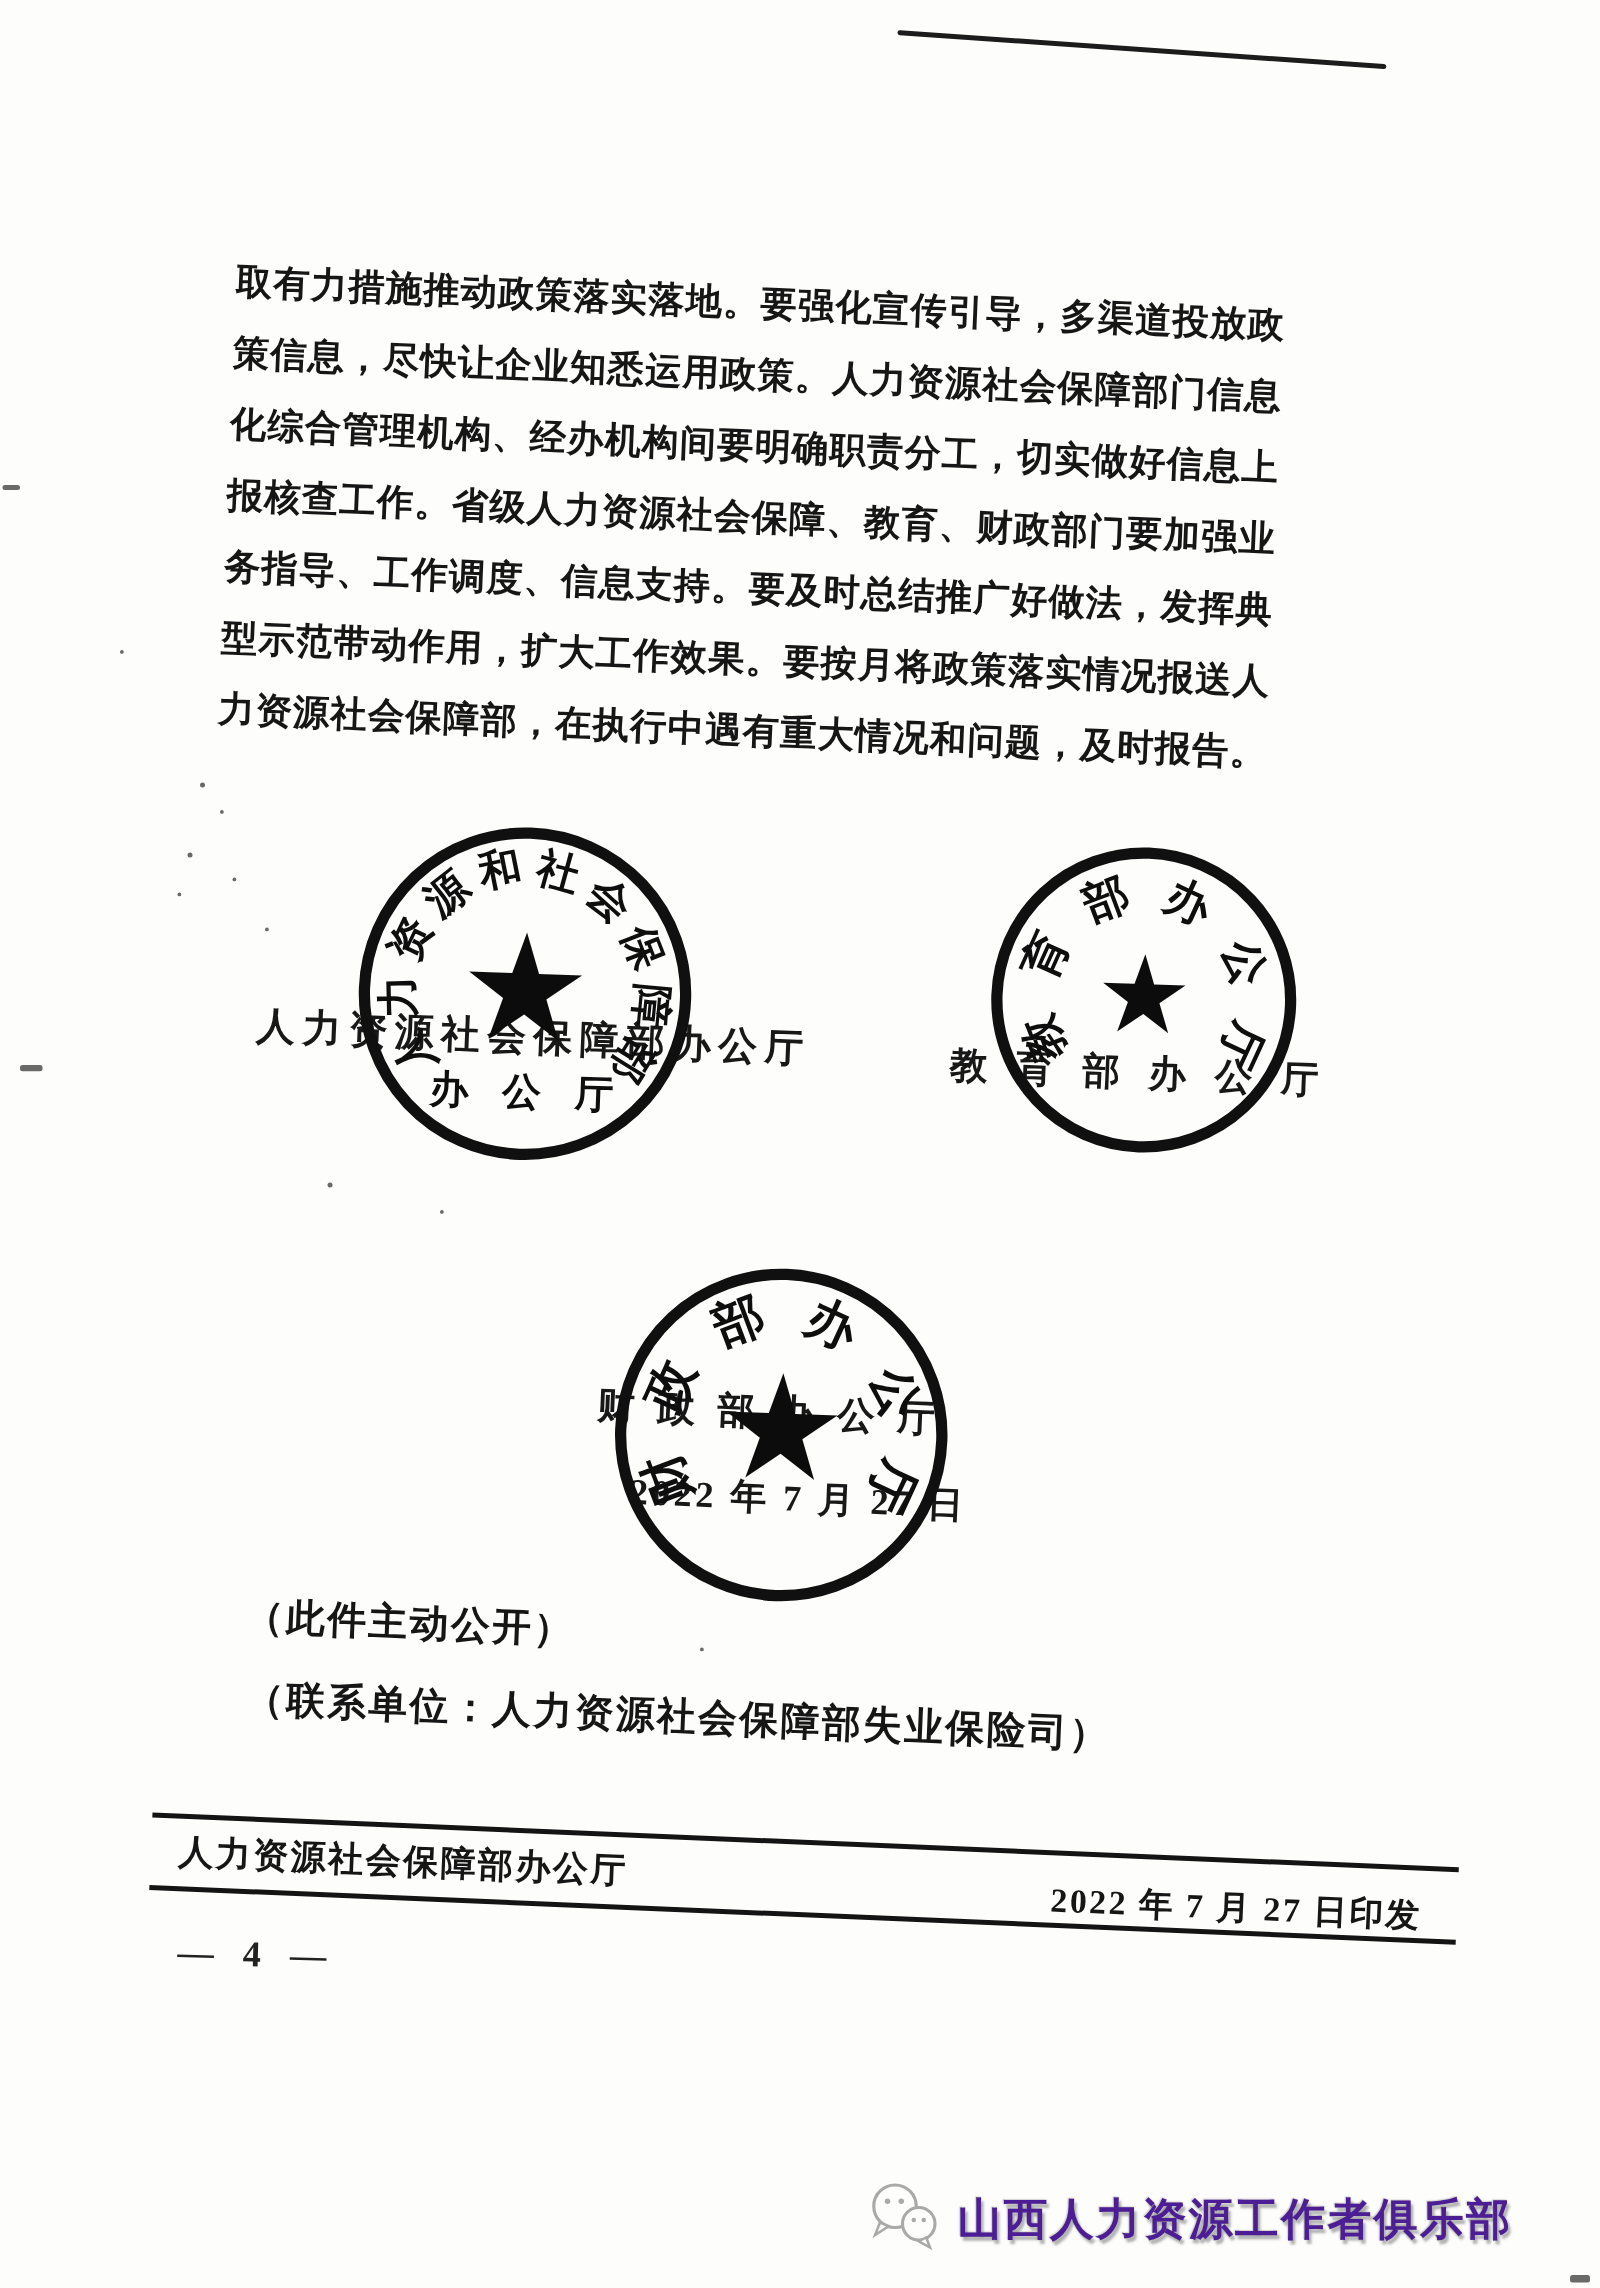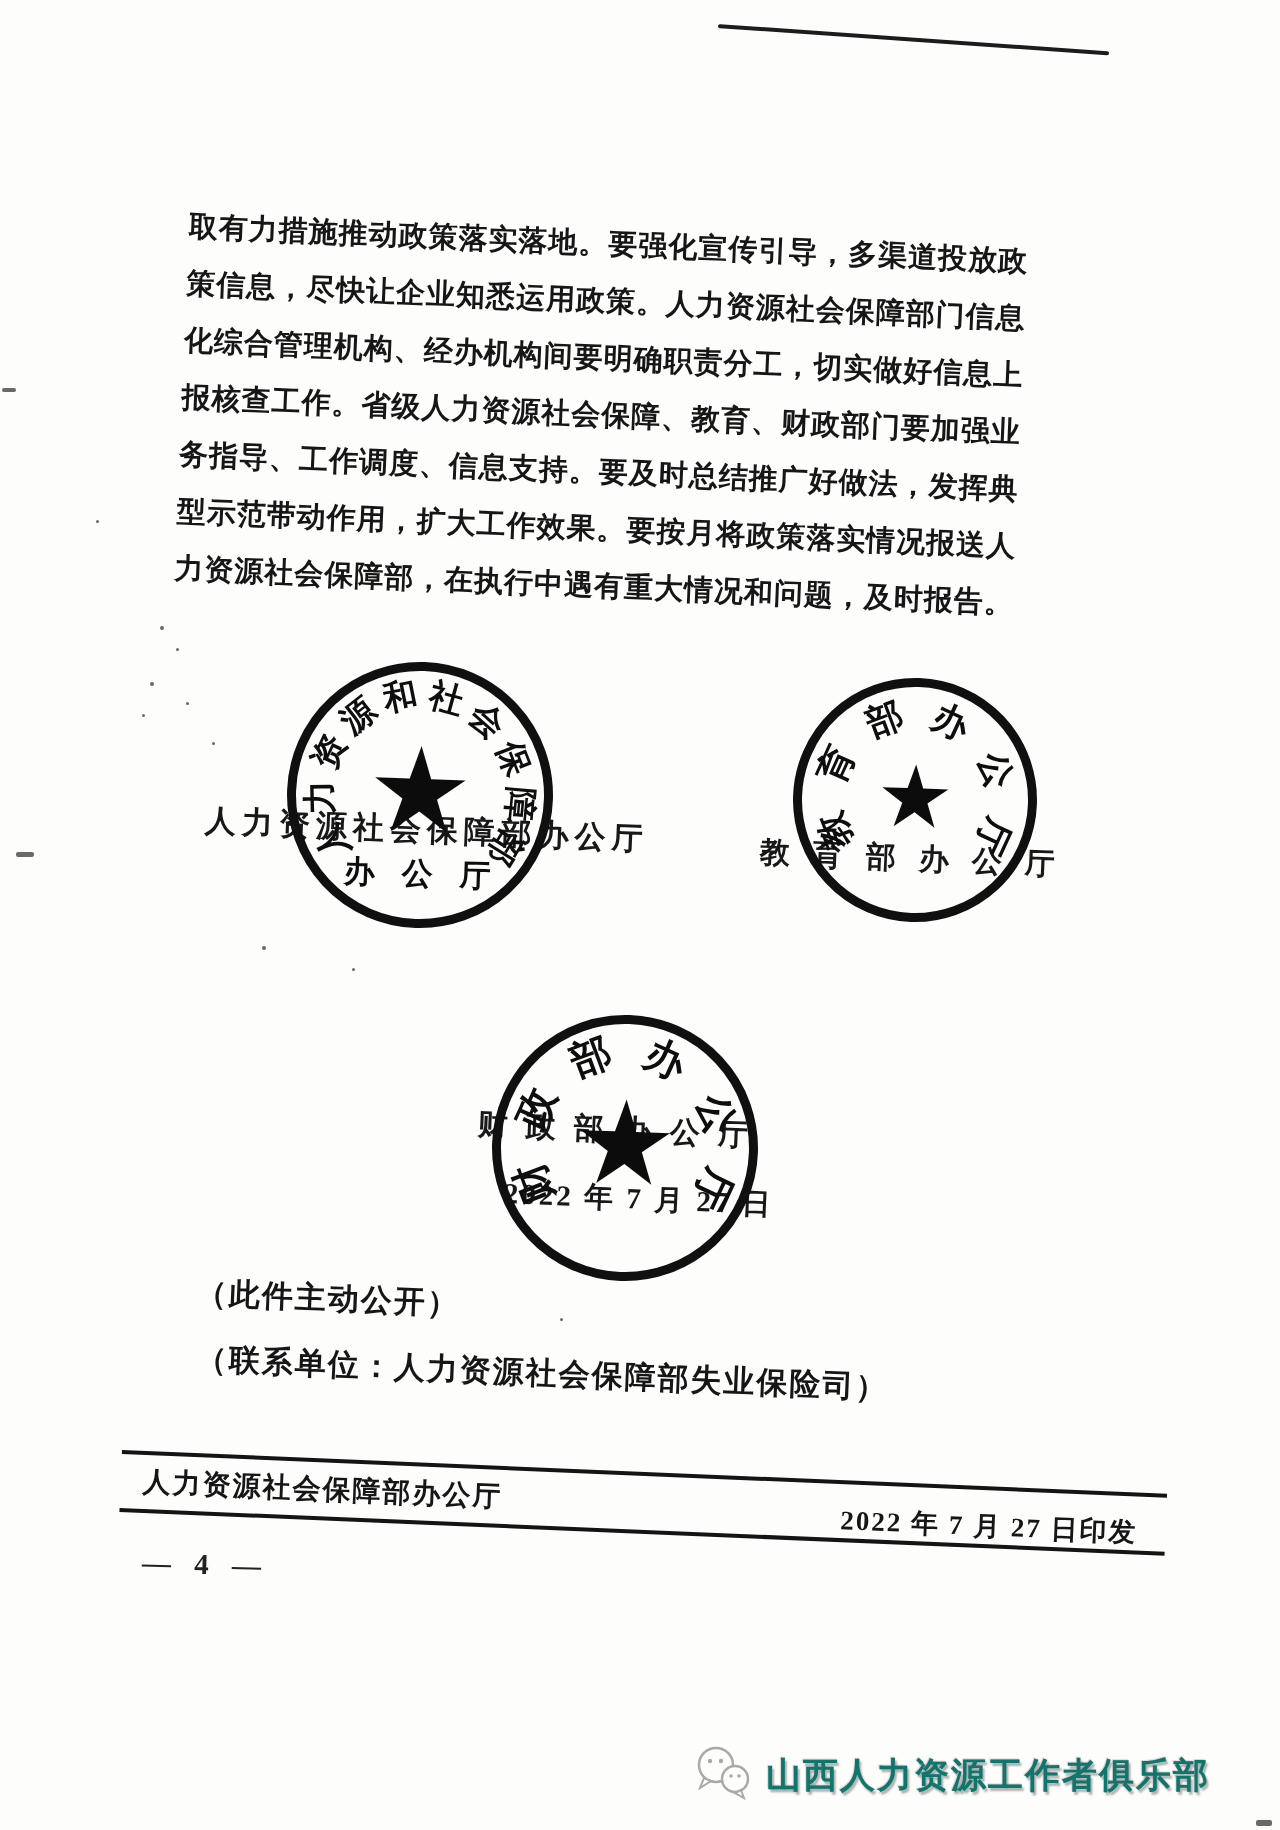--- a/index.html
+++ b/index.html
@@ -88,21 +88,21 @@
   .page-number{
     position:absolute;left:142px;top:1548px;font-size:29px;font-weight:700;
     letter-spacing:8px;transform:rotate(1.5deg);color:#222;white-space:nowrap;
   }
   
   .watermark{
     position:absolute;left:692px;top:1744px;display:flex;align-items:center;gap:10px;
   }
   .watermark .wm-text{
     font-size:35px;font-weight:700;letter-spacing:2px;white-space:nowrap;
-    color:#0f766e;
+    color:#4c1d95;
     text-shadow:2px 3px 2px rgba(125,125,125,.6),0 0 1px rgba(150,150,150,.7),
                 -1px -1px 1px rgba(210,210,210,.8);
   }
 </style>
 </head>
 <body>
 
 <div class="top-line"></div>
 
 <div class="speck" style="left:160px;top:626px;width:4px;height:4px;"></div>

